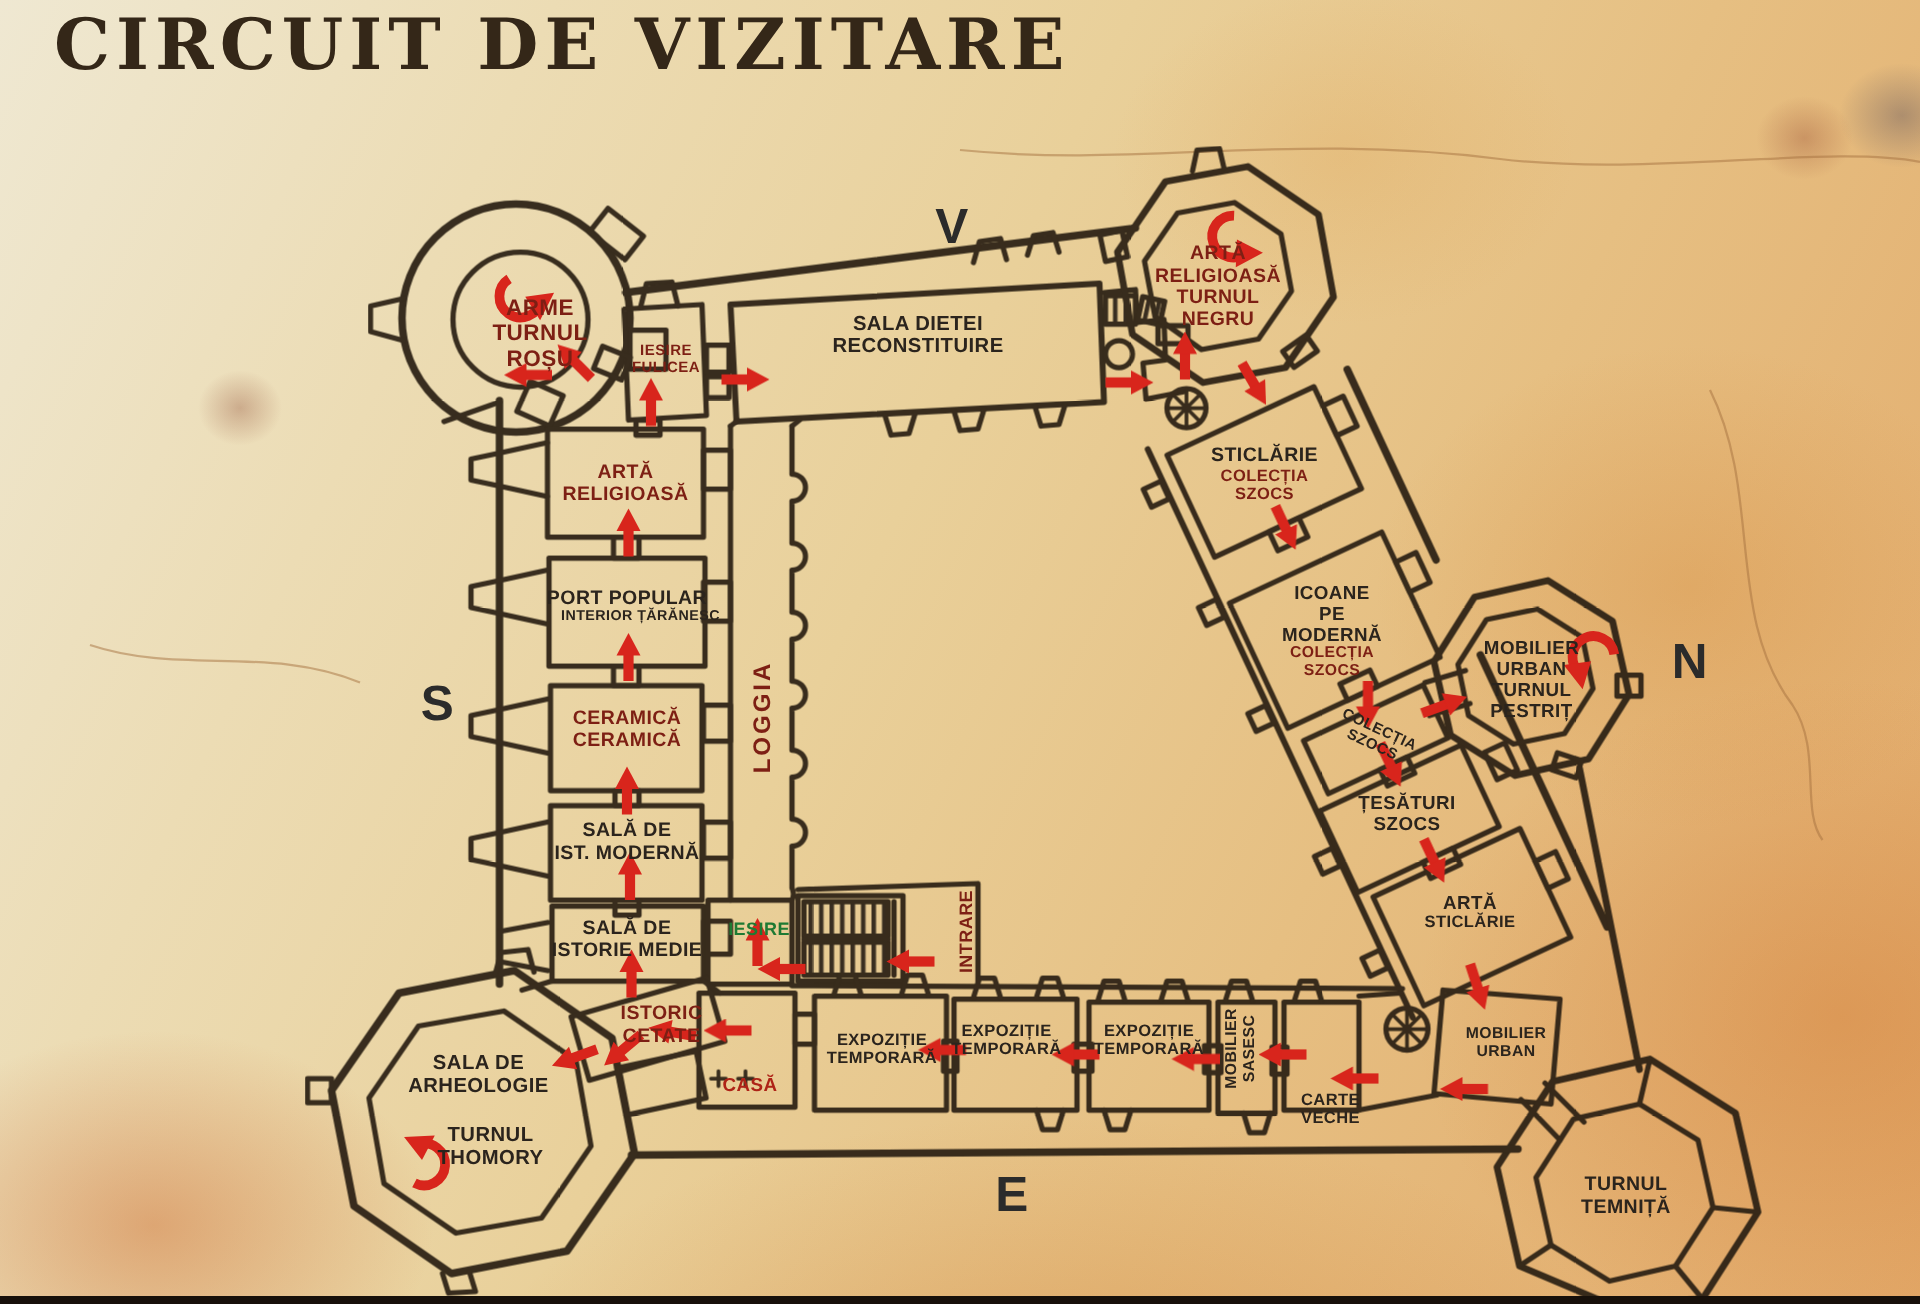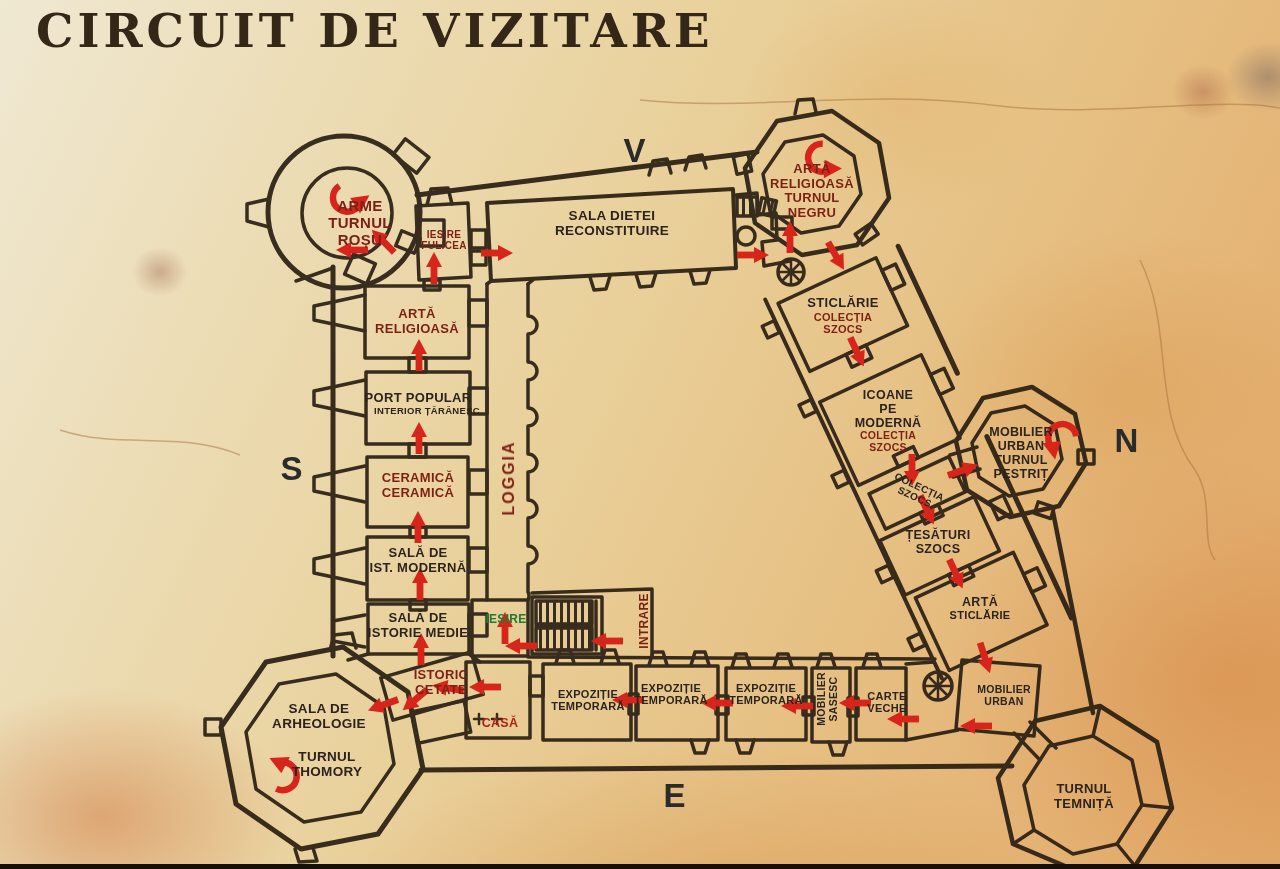--- a/index.html
+++ b/index.html
@@ -393,21 +393,21 @@
         <span class="lab-line">TEMPORARĂ</span>
       </div>
       <div class="map-label" style="left: 766px; top: 694px; font-size: 11px; color: rgb(43, 36, 29); transform: translate(-50%, -50%);">
         <span class="lab-line">EXPOZIȚIE</span>
         <span class="lab-line">TEMPORARĂ</span>
       </div>
       <div class="map-label" style="left: 828px; top: 699px; font-size: 10.5px; color: rgb(43, 36, 29); transform: translate(-50%, -50%) rotate(-90deg);">
         <span class="lab-line">MOBILIER</span>
         <span class="lab-line">SASESC</span>
       </div>
-      <div class="map-label" style="left: 887px; top: 702px; font-size: 11px; color: rgb(43, 36, 29); transform: translate(-50%, -50%);">
+      <div class="map-label" style="left: 887px; top: 740px; font-size: 11px; color: rgb(43, 36, 29); transform: translate(-50%, -50%);">
         <span class="lab-line">CARTE</span>
         <span class="lab-line">VECHE</span>
       </div>
       <div class="map-label" style="left: 1004px; top: 696px; font-size: 10.5px; color: rgb(43, 36, 29); transform: translate(-50%, -50%);">
         <span class="lab-line">MOBILIER</span>
         <span class="lab-line">URBAN</span>
       </div>
       <div class="map-label" style="left: 1084px; top: 797px; font-size: 13px; color: rgb(43, 36, 29); transform: translate(-50%, -50%);">
         <span class="lab-line">TURNUL</span>
         <span class="lab-line">TEMNIȚĂ</span>

